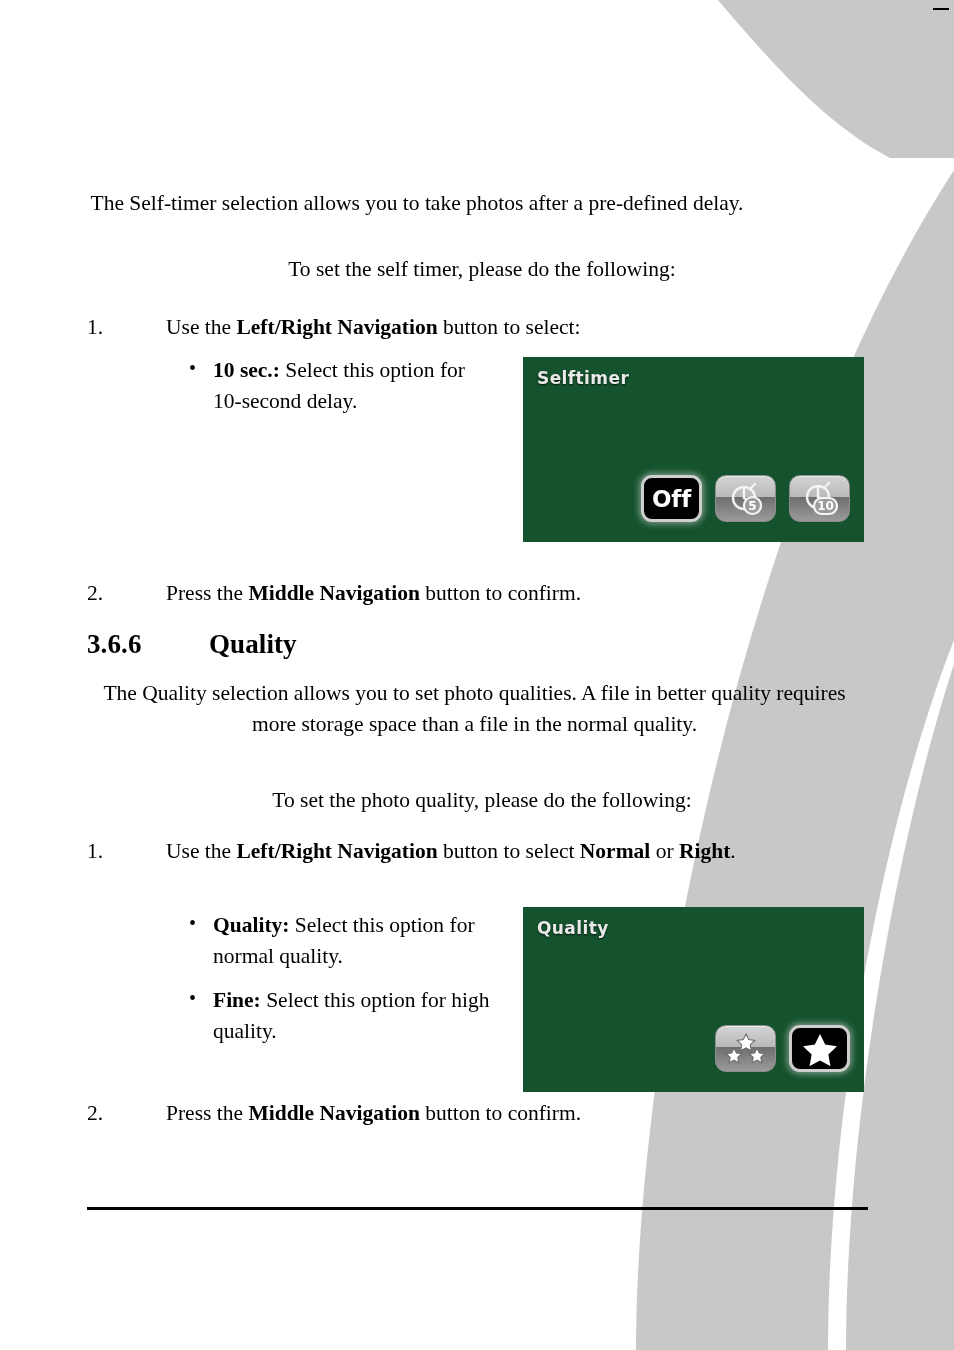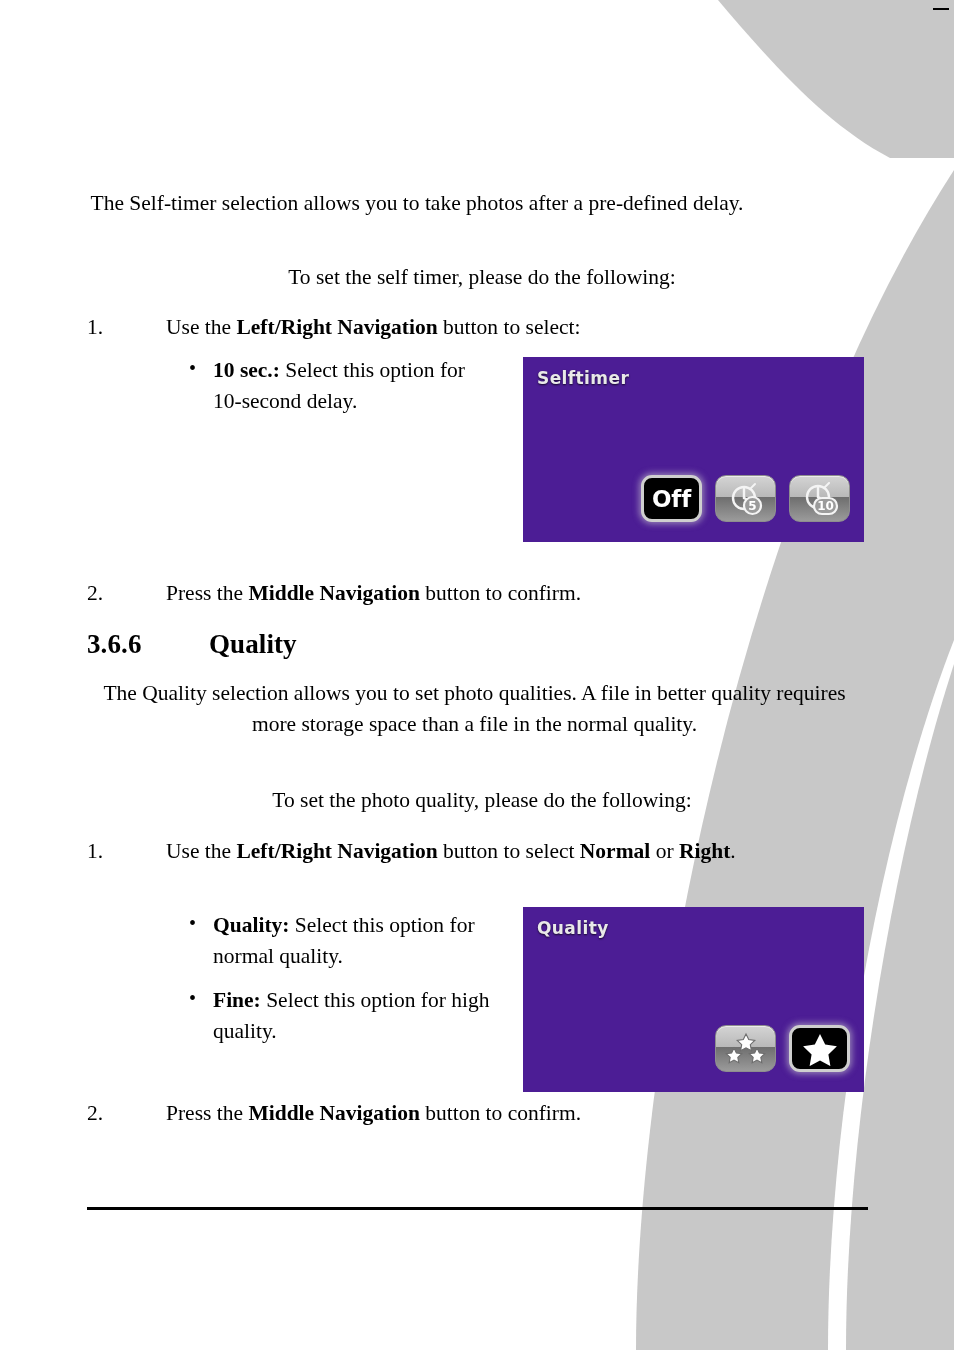--- a/index.html
+++ b/index.html
@@ -96,21 +96,21 @@
     left: 2px;
     top: -1px;
     font-size: 20px;
   }
 
   b { font-weight: bold; }
 
   
   .cam-panel {
     position: absolute;
-    background: #4c1d95;
+    background: #14532d;
     z-index: 2;
     font-family: "DejaVu Sans", "Liberation Sans", sans-serif;
   }
   .cam-title {
     position: absolute;
     left: 14px;
     top: 11px;
     color: #e9e9e9;
     font-size: 17px;
     font-weight: bold;
@@ -178,21 +178,21 @@
     <path d="M 706,0 C 760,60 812,120 866,150 L 954,150 L 954,0 Z" fill="#ffffff"></path>
     <path d="M 718,0 C 772,64 828,126 890,158 L 954,158 L 954,0 Z" fill="#c8c8c8"></path>
   </svg>
   <div class="corner-tick"></div>
 
 
   <div class="content" style="top:188px;width:660px;">
     <p class="body">The Self-timer selection allows you to take photos after a pre-defined delay.</p>
   </div>
 
-  <div class="content" style="top:262px;">
+  <div class="content" style="top:254px;">
     <p class="body">To set the self timer, please do the following:</p>
   </div>
 
   <div class="content" style="top:312px;">
     <div class="ol-item">
       <span class="marker">1.</span>
       <span class="ol-text">
         <span>Use the </span><b>Left/Right Navigation</b><span> button to select:</span>
       </span>
     </div>

